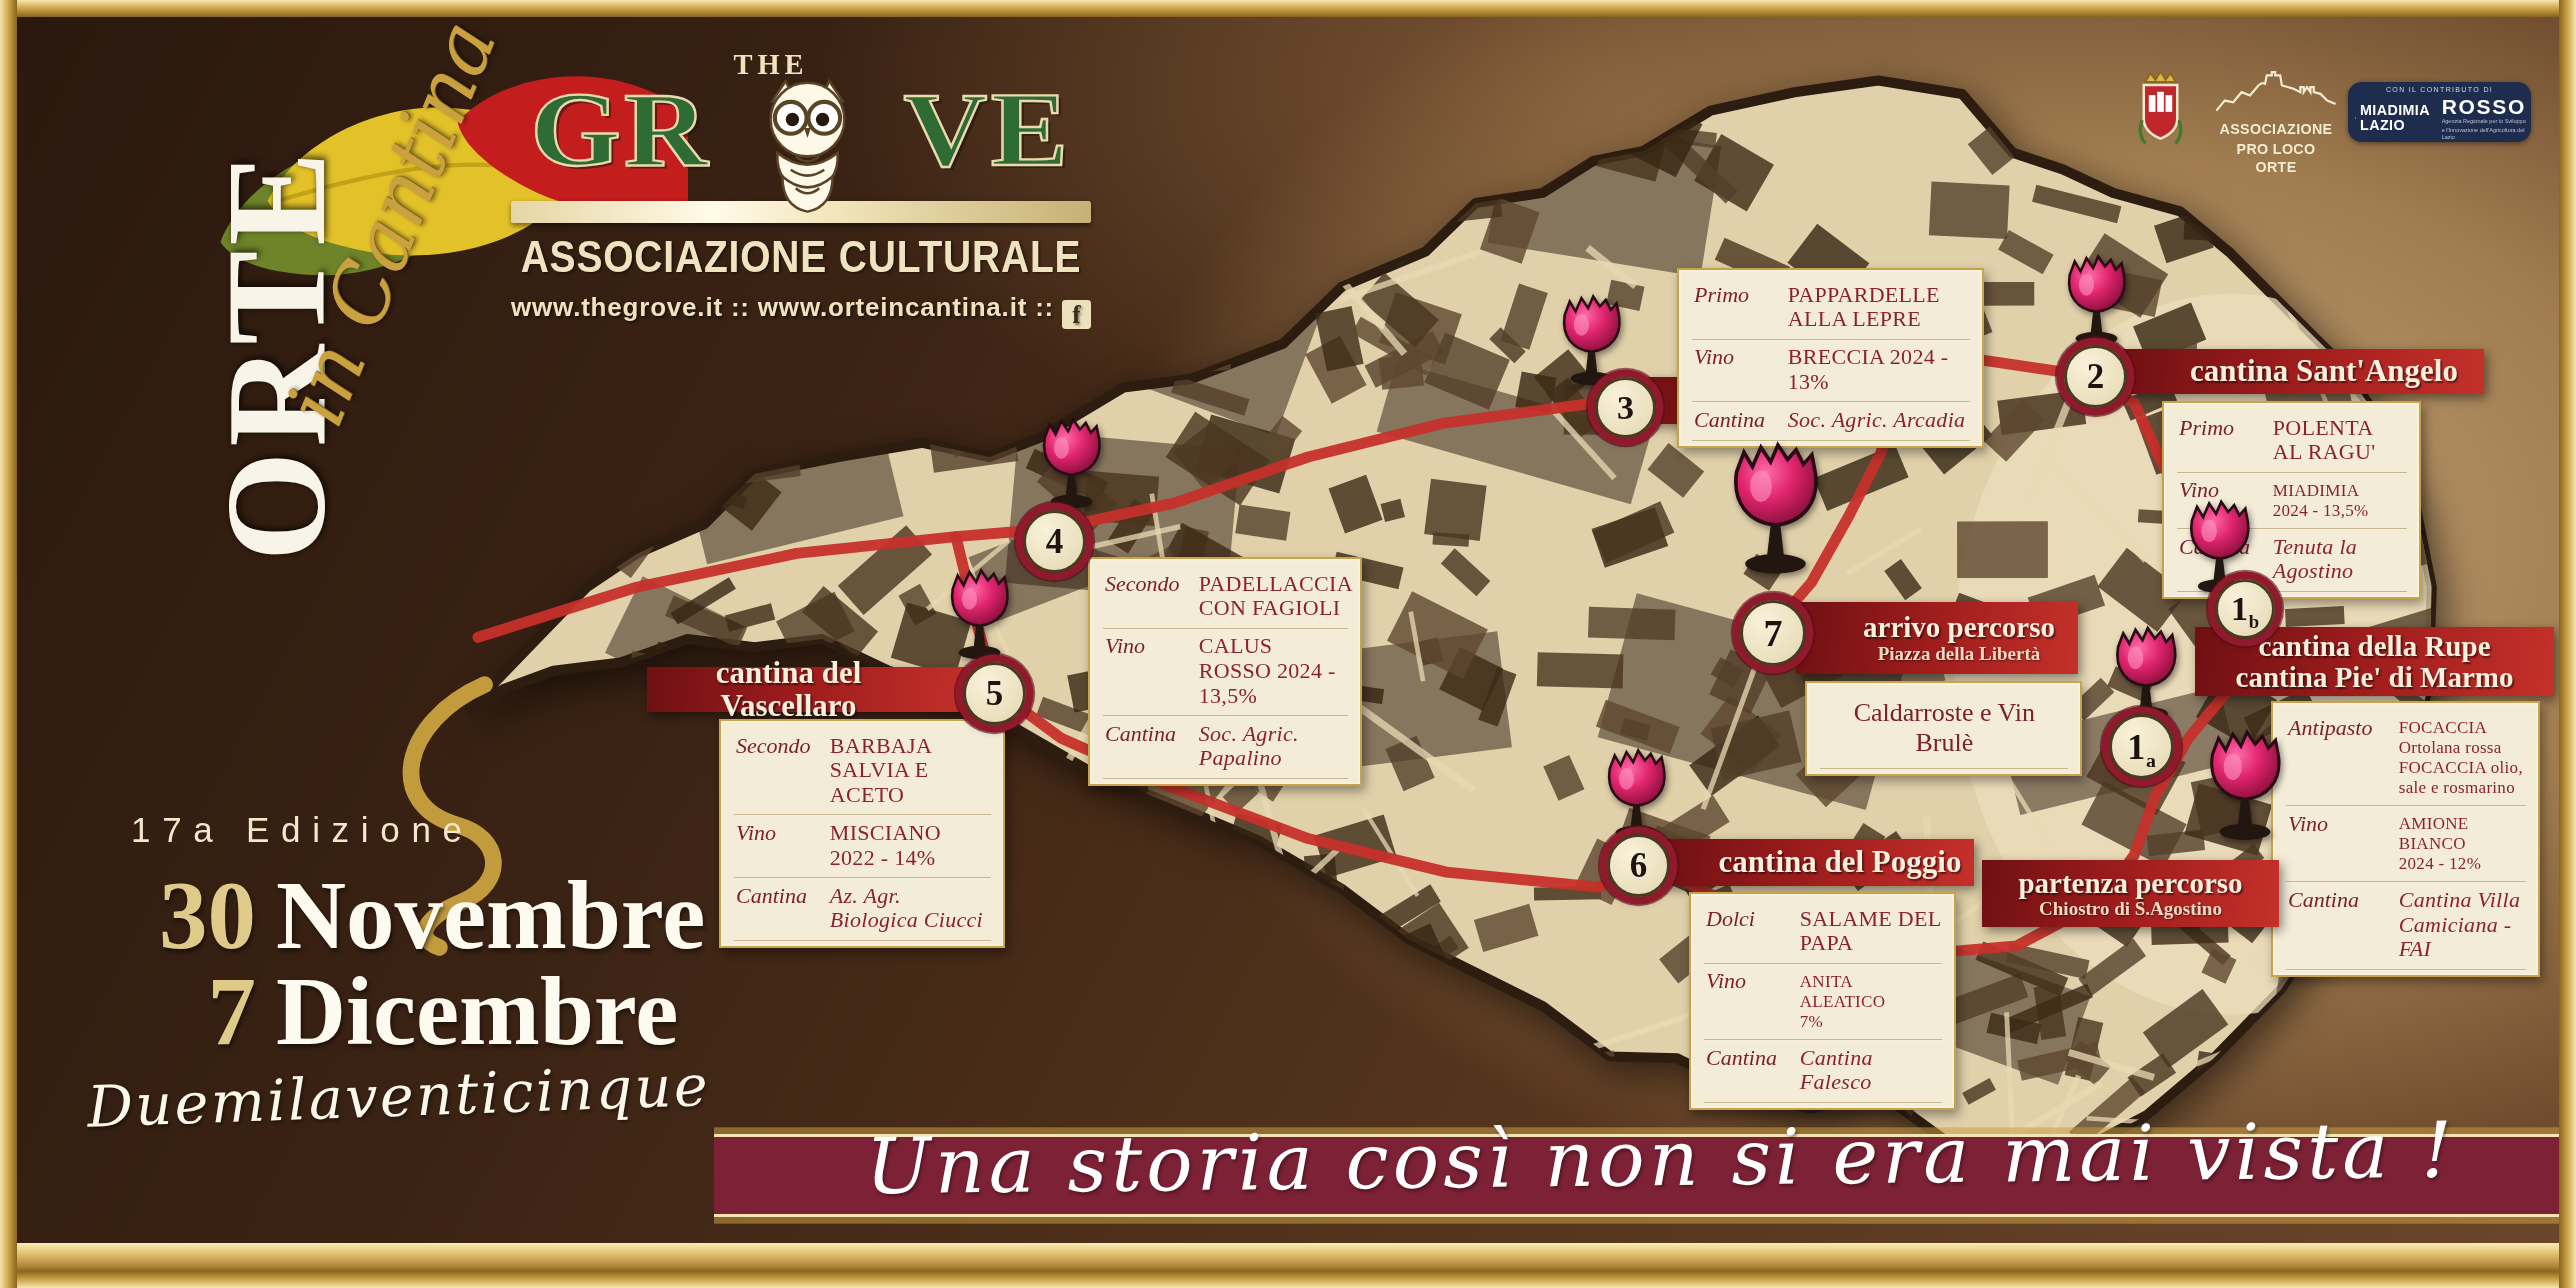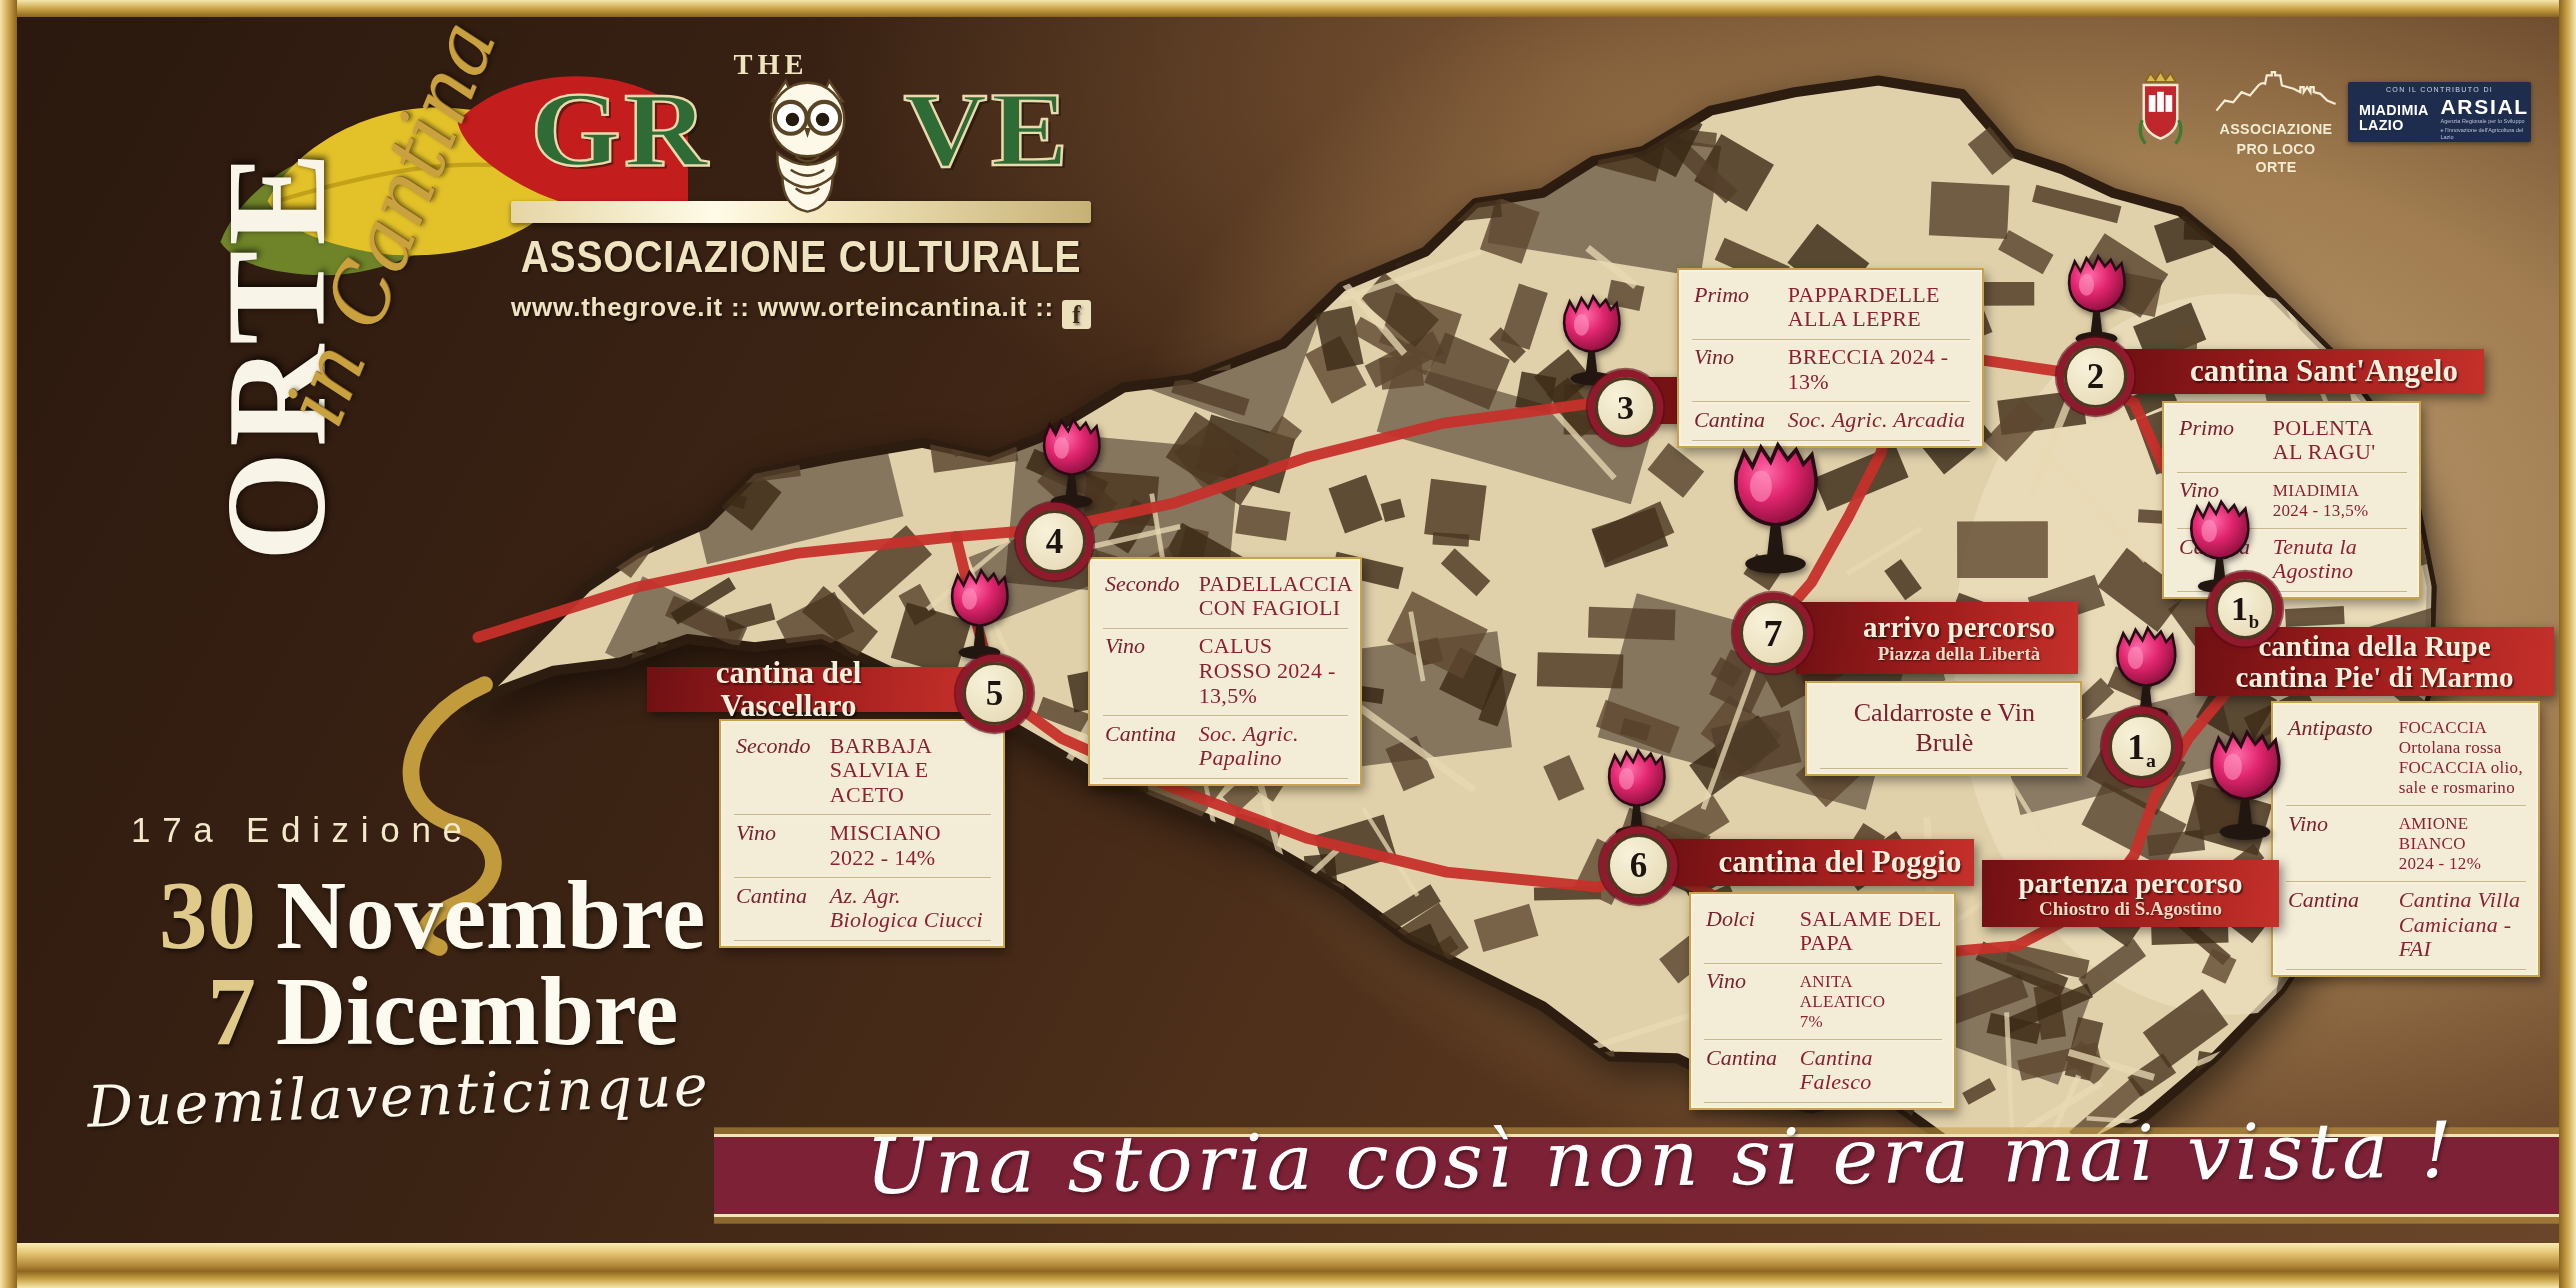--- a/index.html
+++ b/index.html
@@ -64,21 +64,21 @@
     font-size:26px;color:#efe3c0;letter-spacing:0.8px;text-shadow:1.7px 1.7px 2.5px rgba(0,0,0,.5);}
   .fb{display:inline-block;width:28.5px;height:28.5px;background:#ece0bd;color:#3a2a16;font-weight:bold;
     font-size:25px;text-align:center;border-radius:3.4px;line-height:30px;
     font-family:"Liberation Serif",serif;margin-left:8.4px;vertical-align:-6.7px;}
   
   .partners{position:absolute;z-index:8;left:2137px;top:67px;width:379px;height:84px;}
   .crest{position:absolute;left:0;top:3.4px;}
   .proloco{position:absolute;left:72px;top:0;width:134px;text-align:center;}
   .proloco .txt{margin-top:1.7px;font-family:"Liberation Sans",sans-serif;font-weight:bold;font-size:15.5px;
     color:#f4ebd1;letter-spacing:0.4px;line-height:1.18;transform:scaleX(.92);}
-  .navybox{position:absolute;left:211px;top:15px;width:183px;height:60px;background:#1e2c4e;border-radius:2px;
+  .navybox{position:absolute;left:211px;top:15px;width:183px;height:60px;background:#1e2c4e;border-radius:14px;
     box-shadow:0 1.7px 5px rgba(0,0,0,.4);}
   .navybox .contrib{position:absolute;top:4.2px;left:0;right:0;text-align:center;
     font-family:"Liberation Sans",sans-serif;font-size:7.1px;letter-spacing:1.3px;color:#cfd6e4;}
   .navybox .row{position:absolute;left:6.7px;right:5px;top:17px;bottom:5px;display:flex;align-items:center;}
   .regione-txt{font-family:"Liberation Sans",sans-serif;font-weight:bold;font-size:14.3px;line-height:1.02;
     color:#ffffff;letter-spacing:0.4px;margin-left:4.2px;}
   .arsial-col{margin-left:11.7px;}
   .arsial{font-family:"Liberation Sans",sans-serif;font-weight:bold;font-size:21px;color:#ffffff;letter-spacing:1.7px;line-height:1;}
   .arsial-sub{font-family:"Liberation Sans",sans-serif;font-size:5.5px;color:#b9c2d6;line-height:1.25;margin-top:1.7px;}
   
@@ -608,21 +608,21 @@
           <rect x="7" y="8" width="8" height="8" fill="#1b5e9e"></rect>
           <rect x="17" y="8" width="8" height="8" fill="#c23227"></rect>
           <rect x="7" y="19" width="8" height="8" fill="#2a7a33"></rect>
           <rect x="17" y="19" width="8" height="8" fill="#e8c23a"></rect>
         </svg>
         <div class="regione-txt">
           <div>MIADIMIA</div>
           <div>LAZIO</div>
         </div>
         <div class="arsial-col">
-          <div class="arsial">ARSIAL</div>
+          <div class="arsial">ROSSO</div>
           <div class="arsial-sub">Agenzia Regionale per lo Sviluppo</div>
           <div class="arsial-sub">e l'Innovazione dell'Agricoltura del Lazio</div>
         </div>
       </div>
     </div>
   </div>
 
   <div class="edition-label">17a Edizione</div>
   <div class="daterow d1">
     <span class="day">30</span>

